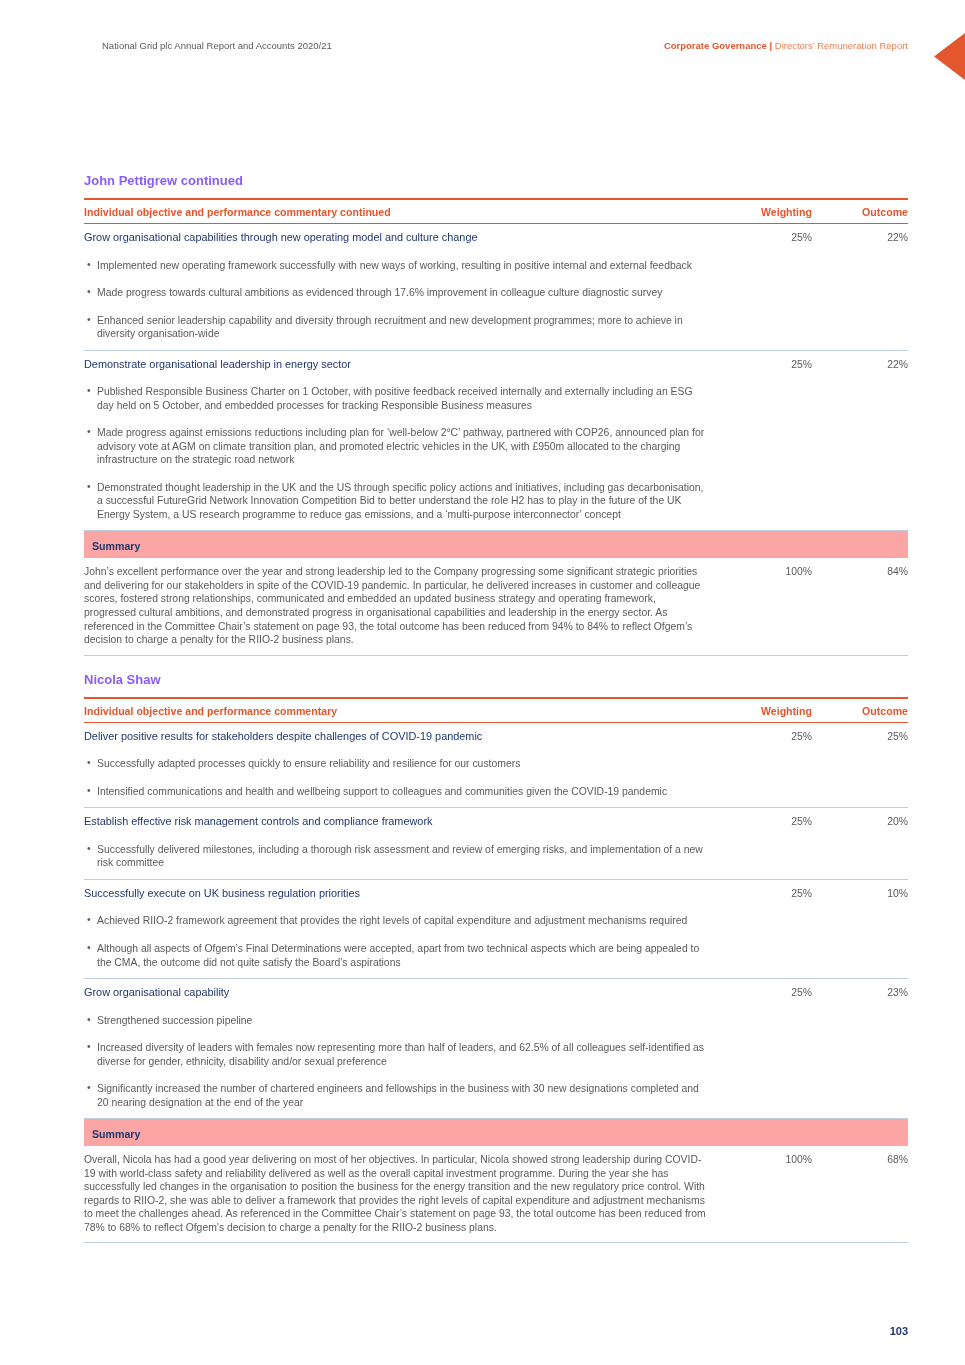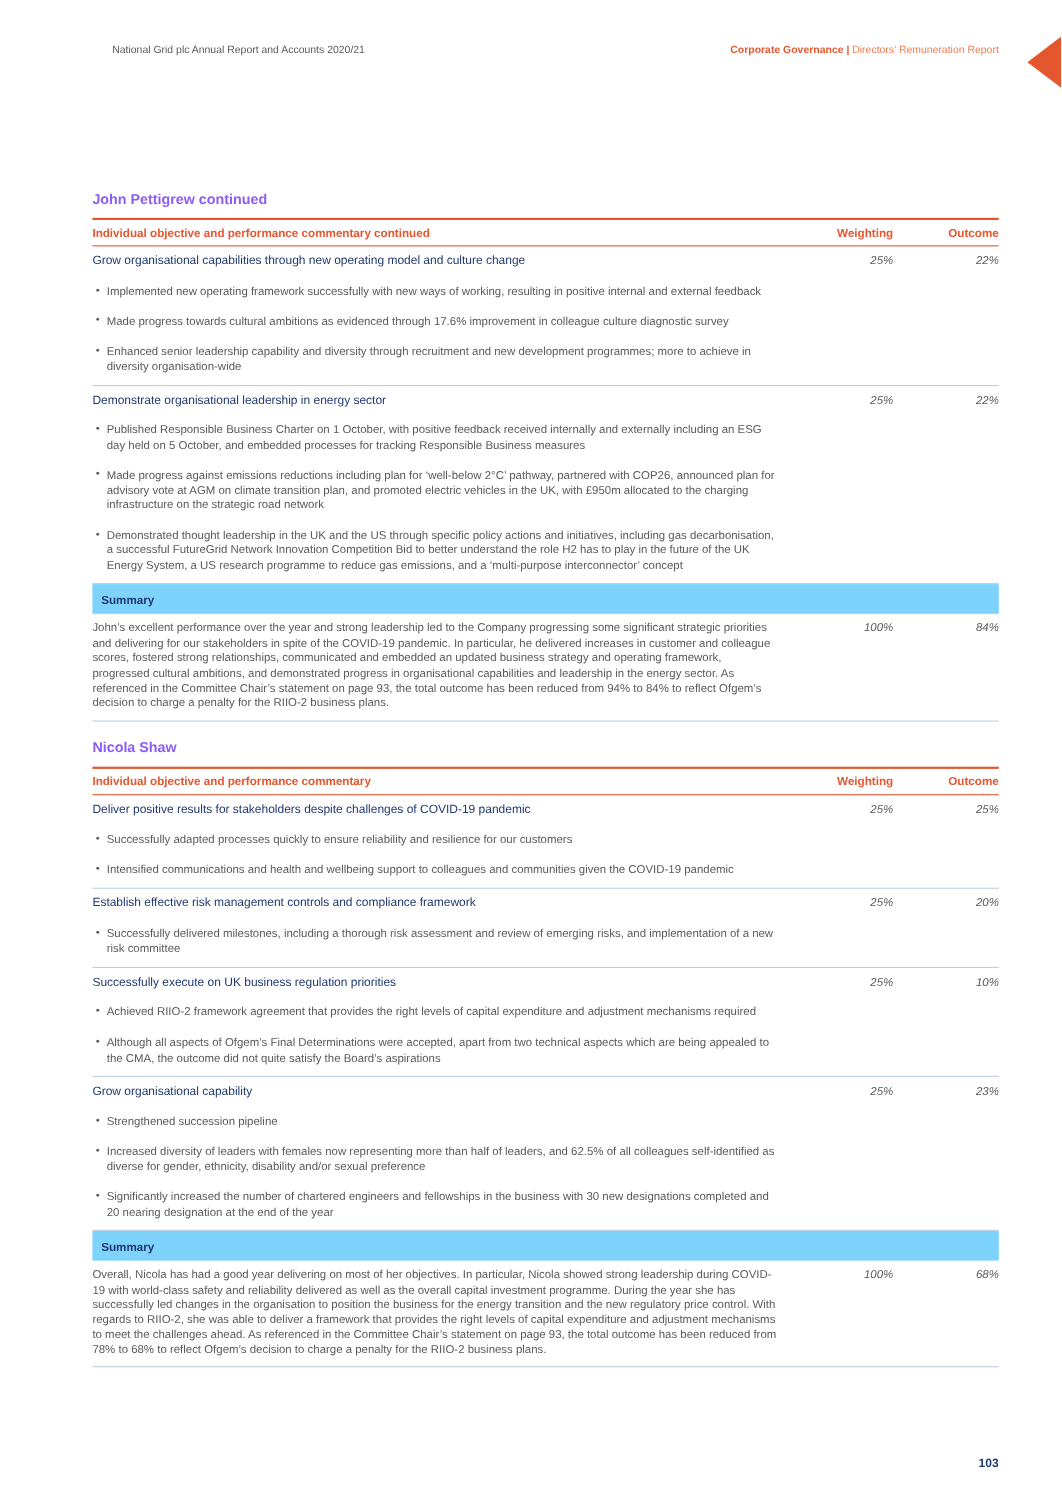--- a/index.html
+++ b/index.html
@@ -47,23 +47,23 @@
     padding: 7px 0 9px; border-bottom: 1px solid #bfcfe2;
   }
   .cell-main { padding-right: 20px; }
   .obj-title { color: #20386f; font-weight: normal; font-size: 10.9px; line-height: 1.25; margin-bottom: 3px; }
   .bullets { list-style: none; }
   .bullets li {
     font-size: 10.4px; line-height: 1.3; position: relative;
     padding-left: 13px; margin-top: 14px;
   }
   .bullets li::before { content: "\2022"; position: absolute; left: 3px; top: -1px; }
-  .num { text-align: right; font-size: 10.4px; padding-top: 1px; font-style: italic; }
-
-  .summary-band { background: #7dd3fc; padding: 5px 8px 4px; }
+  .num { text-align: right; font-size: 10.4px; padding-top: 1px; }
+
+  .summary-band { background: #fca5a5; padding: 5px 8px 4px; }
   .summary-band .label { color: #20386f; font-weight: bold; font-size: 10.6px; }
   .summary-row { padding: 7px 0 8px; }
   .summary-text { font-size: 10.4px; line-height: 1.3; }
 
   
   .page-number {
     position: absolute; bottom: 28px; right: 57px;
     color: #20386f; font-weight: bold; font-size: 11px;
   }
 </style>

